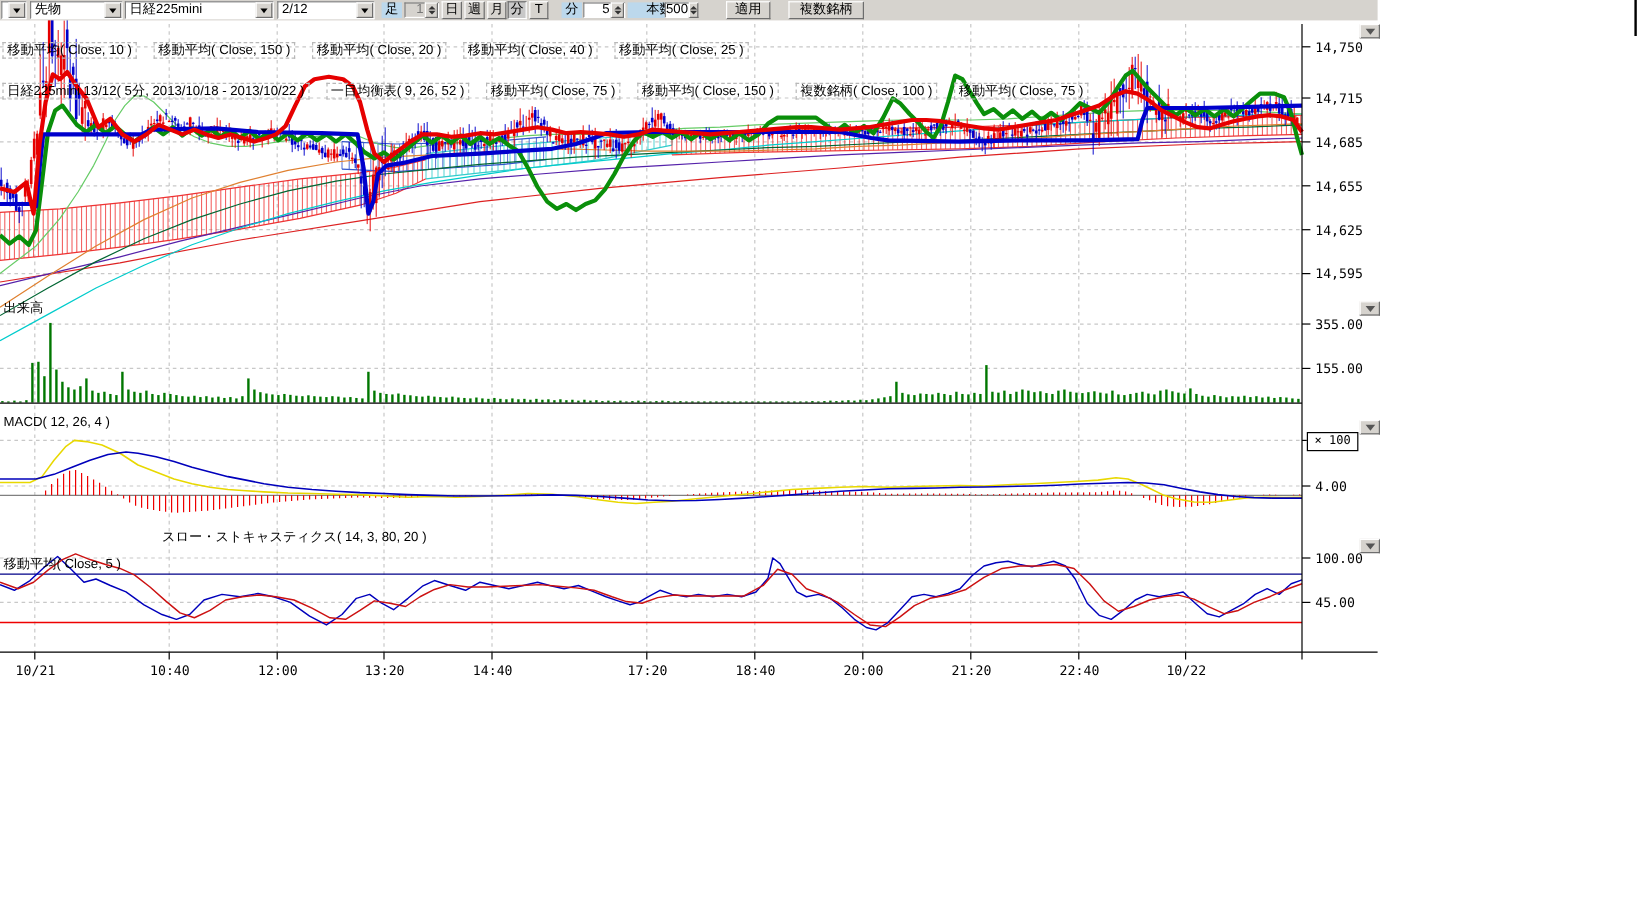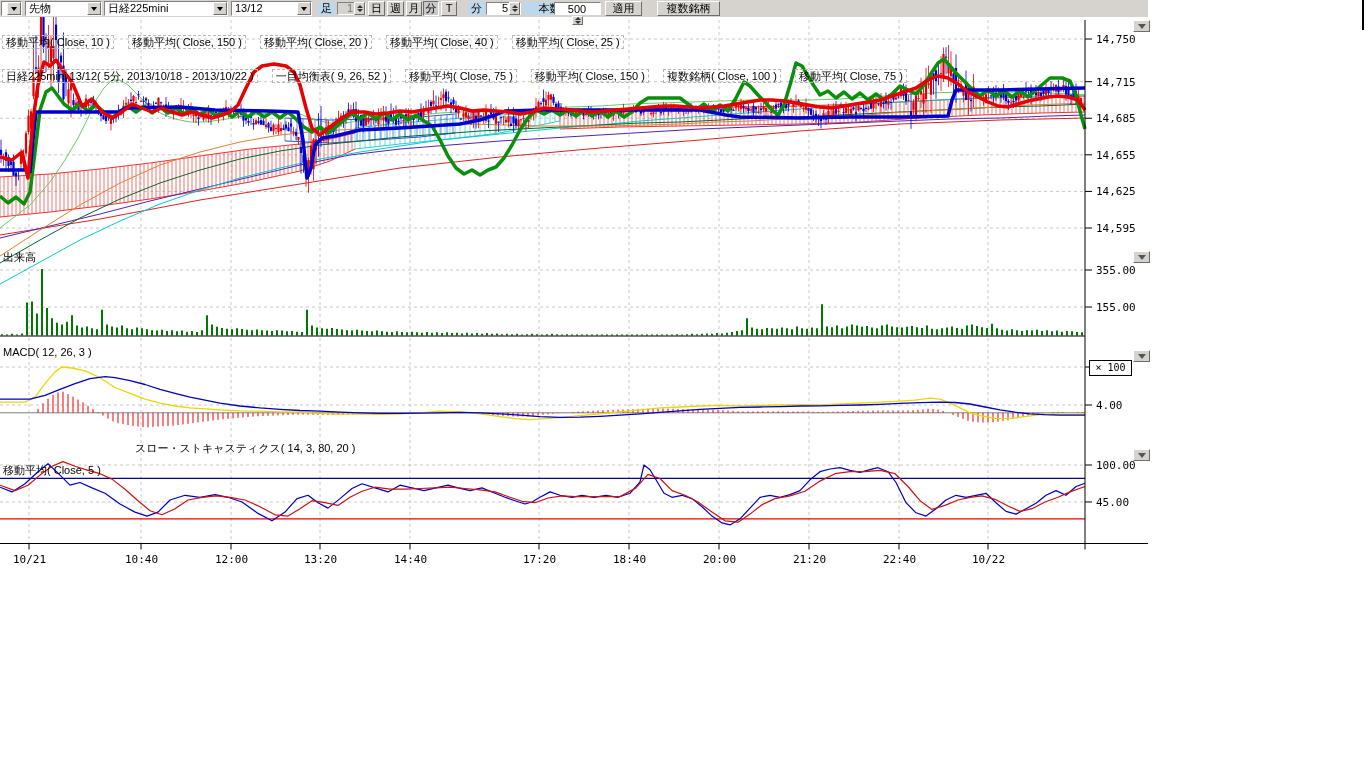--- a/index.html
+++ b/index.html
@@ -1718,21 +1718,21 @@
           <span class="tri"></span>
         </span>
     </div>
     <div class="tb combo" style="left:104px;width:124px;">
       <span class="cv">日経225mini</span>
       <span class="dda">
           <span class="tri"></span>
         </span>
     </div>
     <div class="tb combo" style="left:231px;width:81px;">
-      <span class="cv">13/12</span>
+      <span class="cv">2/12</span>
       <span class="dda">
           <span class="tri"></span>
         </span>
     </div>
     <div class="tb blab" style="left:318px;width:17px;top:2px;height:13px;">足</div>
     <div class="tb spin dis" style="left:337px;width:29px;top:2px;height:13px;">
       <span class="sv">1</span>
       <span class="spb">
           <span class="u"></span>
           <span class="d"></span>
@@ -1745,21 +1745,21 @@
     <div class="tb wbtn" style="left:441px;width:16px;">T</div>
     <div class="tb blab" style="left:468px;width:17px;top:2px;height:13px;">分</div>
     <div class="tb spin" style="left:486px;width:35px;top:2px;height:13px;">
       <span class="sv">5</span>
       <span class="spb">
           <span class="u"></span>
           <span class="d"></span>
         </span>
     </div>
     <div class="tb blab" style="left:523px;width:53px;top:2px;height:13px;">本数</div>
-    <div class="tb spin" style="left:554px;width:47px;top:2px;height:13px;flex-direction:column;">
+    <div class="tb spin" style="left:554px;width:26px;top:2px;height:13px;">
       <span class="sv">500</span>
       <span class="spb">
           <span class="u"></span>
           <span class="d"></span>
         </span>
     </div>
     <div class="tb wbtn" style="left:605px;width:37px;">適用</div>
     <div class="tb wbtn" style="left:657px;width:63px;">複数銘柄</div>
   </div>
 
@@ -1773,21 +1773,21 @@
     </div>
   <div class="legend-row" id="legend2" style="top:35px;">
       <div class="litem">移動平均( Close, 10 )</div>
       <div class="litem">移動平均( Close, 150 )</div>
       <div class="litem">移動平均( Close, 20 )</div>
       <div class="litem">移動平均( Close, 40 )</div>
       <div class="litem">移動平均( Close, 25 )</div>
     </div>
 
   <div class="plabel" style="left:3px;top:251px;">出来高</div>
-  <div class="plabel" style="left:3px;top:346px;">MACD( 12, 26, 3 )</div>
+  <div class="plabel" style="left:3px;top:346px;">MACD( 12, 26, 4 )</div>
   <div class="plabel" style="left:3px;top:442px;margin-top:22px;">移動平均( Close, 5 )</div>
   <div class="plabel" style="left:135px;top:442px;">スロー・ストキャスティクス( 14, 3, 80, 20 )</div>
 
   <div class="multbox">× 100</div>
 
   <div class="panedd" style="top:20px;">
       <span class="tri"></span>
     </div>
   <div class="panedd" style="top:251px;">
       <span class="tri"></span>

